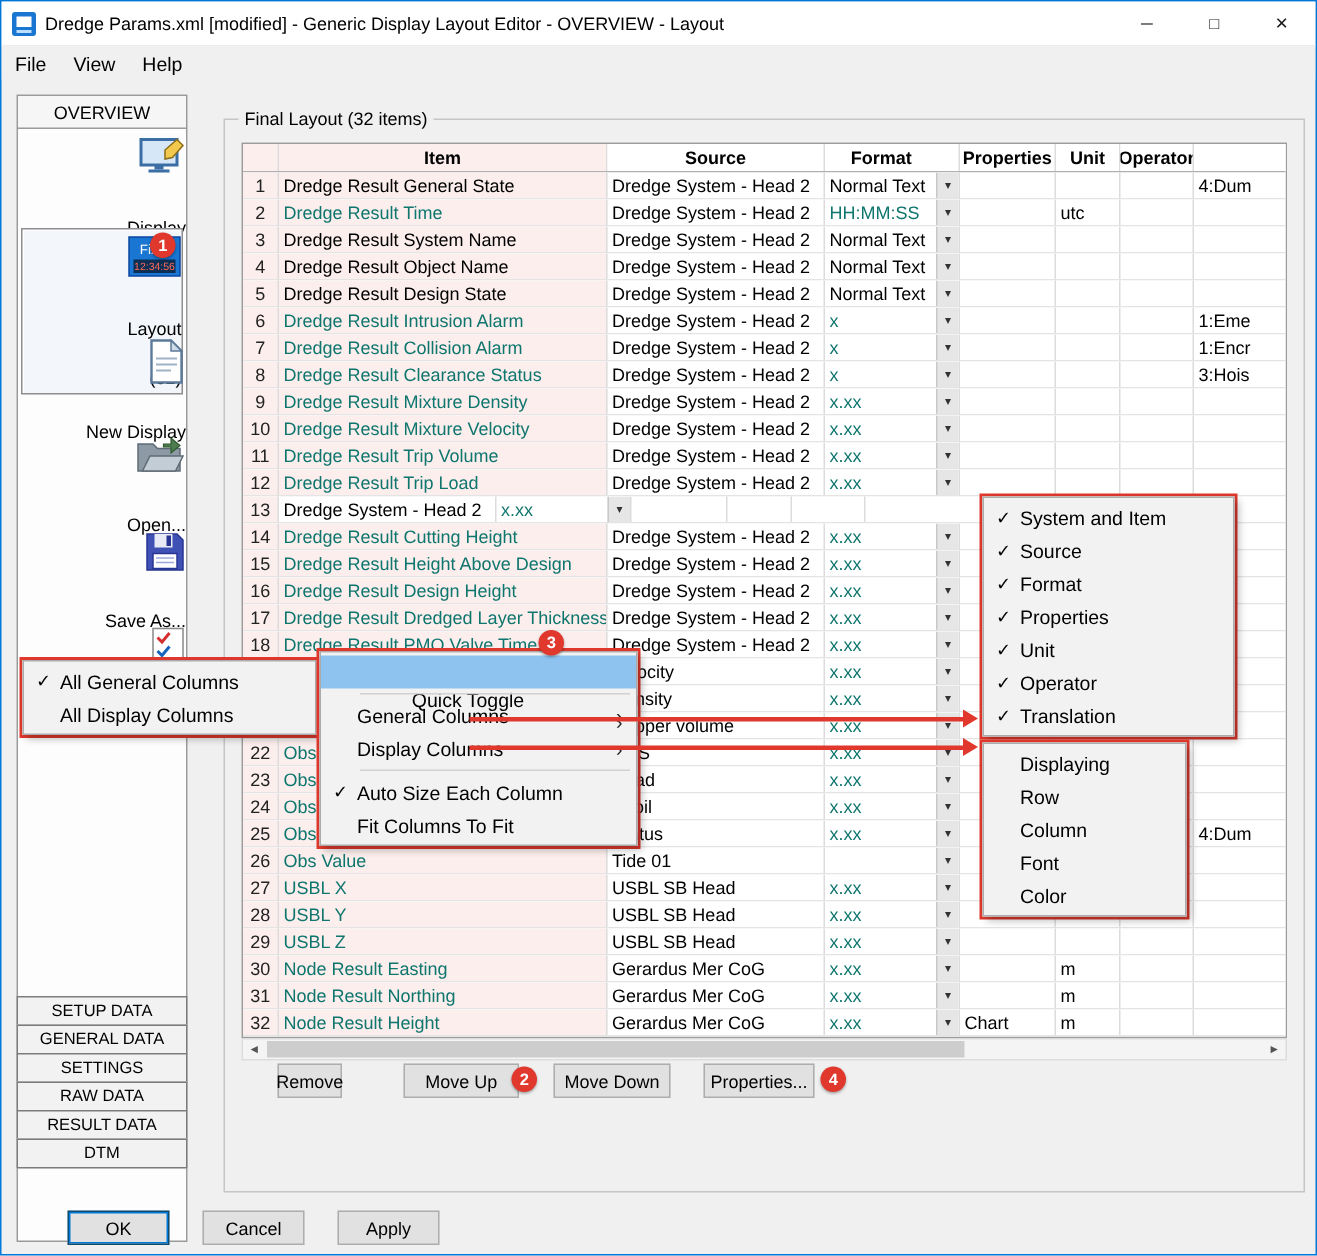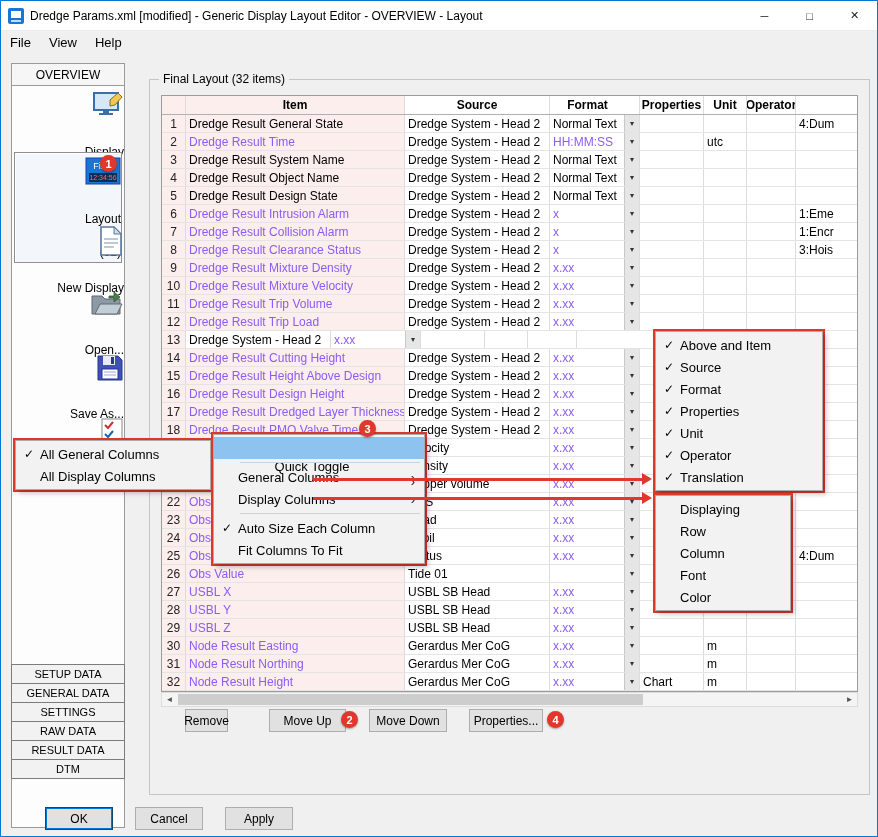--- a/index.html
+++ b/index.html
@@ -54,21 +54,21 @@
        align-items:center; padding:0 3px; }
   .c.idx   { width:24px;  justify-content:center; padding:0; background:#fbeeed; }
   .c.item  { width:219px; background:#fbeeed; }
   .c.src   { width:145px; }
   .c.fmt   { width:90px;  position:relative; padding-right:17px; }
   .c.props { width:64px; }
   .c.unit  { width:43px; }
   .c.op    { width:49px; }
   .c.extra { width:61px; border-right:none; }
   .trow .c.idx { color:#222; }
-  .blue { color:#8b5cf6; }
+  .blue { color:#0f766e; }
   .combo-arrow { position:absolute; right:0; top:0; bottom:0; width:15px; background:#e6e6e6;
                  border-left:1px solid #c8c8c8; display:flex; align-items:center;
                  justify-content:center; font-size:8px; color:#333; }
   
   .hscroll { position:absolute; left:160px; top:691px; width:697px; height:15px;
              background:#f4f4f4; border:1px solid #dcdcdc; }
   .hs-arrow { position:absolute; top:0; bottom:0; width:15px; display:flex; align-items:center;
               justify-content:center; font-size:8px; color:#555; }
   .hs-arrow.left { left:0; }
   .hs-arrow.right { right:0; }
@@ -762,21 +762,21 @@
       </div>
 
   </div>
 </div>
 
 <div class="annot-red" style="left:652px;top:328px">
   <div class="menu" style="width:168px">
 
       <div class="menu-item">
         <span class="check">✓</span>
-        <span class="mlabel">Above and Item</span>
+        <span class="mlabel">System and Item</span>
         <span class="marrow"></span>
       </div>
 
       <div class="menu-item">
         <span class="check">✓</span>
         <span class="mlabel">Source</span>
         <span class="marrow"></span>
       </div>
 
       <div class="menu-item">

